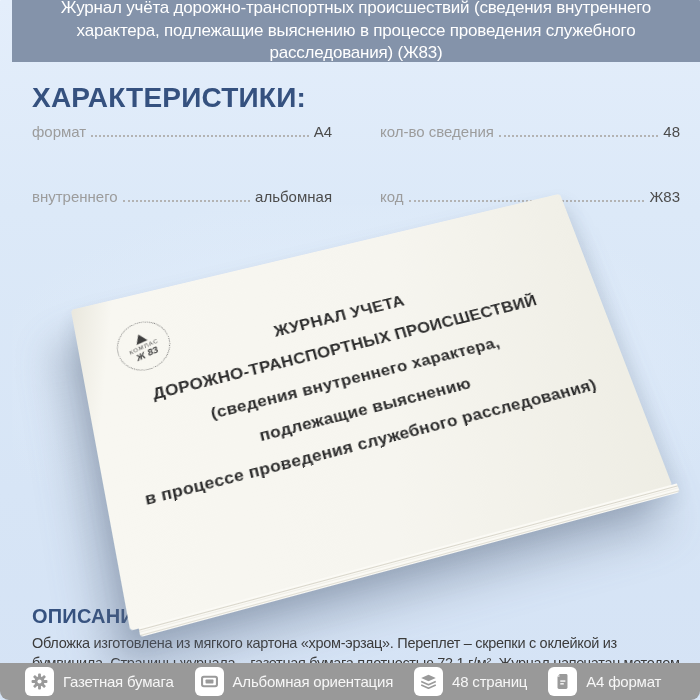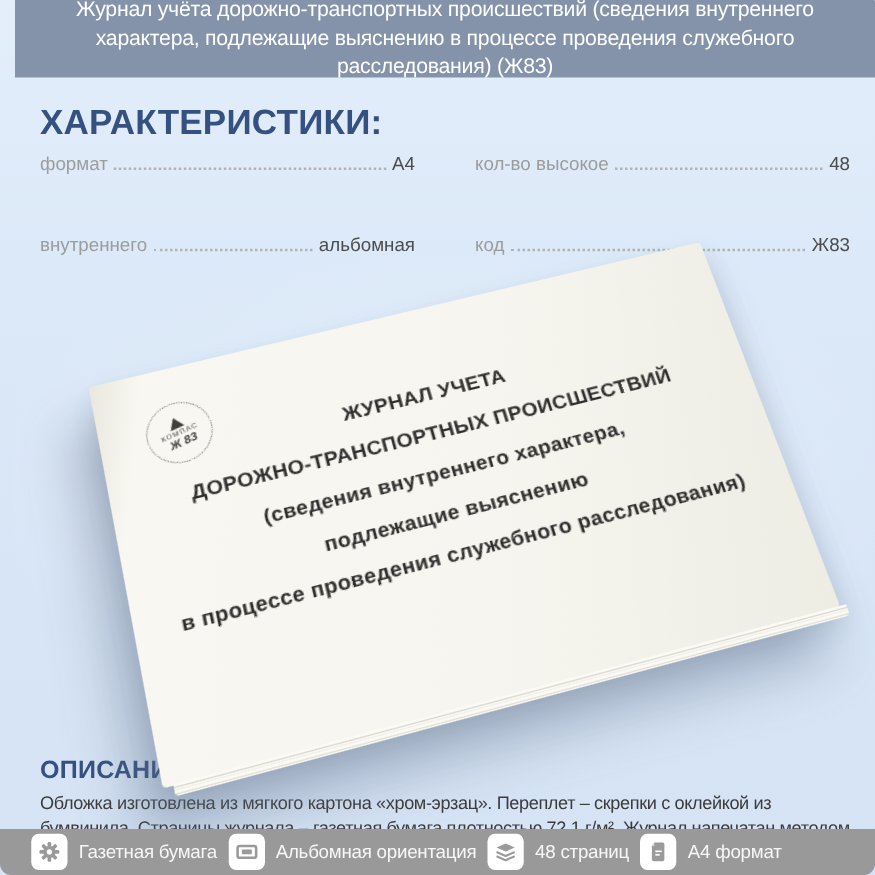--- a/index.html
+++ b/index.html
@@ -125,21 +125,21 @@
 
   
   .footer {
     position: absolute;
     left: 0; right: 0; bottom: 0;
     height: 37px;
     background: #999999;
     border-radius: 0 0 9px 9px;
     display: flex; align-items: center;
     padding-left: 25px;
-    gap: 9px;
+    gap: 21px;
   }
   .f-item { display: flex; align-items: center; gap: 9px; }
   .f-icon {
     width: 29px; height: 29px;
     background: #ffffff;
     border-radius: 6px;
     display: flex; align-items: center; justify-content: center;
     flex: none;
   }
   .f-icon svg { width: 19px; height: 19px; display: block; }
@@ -156,21 +156,21 @@
 
   <div class="chars">
     <h2>ХАРАКТЕРИСТИКИ:</h2>
     <div class="chars-grid">
       <div class="char-row">
         <span class="char-label">формат</span>
         <span class="leader"></span>
         <span class="char-value">А4</span>
       </div>
       <div class="char-row">
-        <span class="char-label">кол-во высокое</span>
+        <span class="char-label">кол-во сведения</span>
         <span class="leader"></span>
         <span class="char-value">48</span>
       </div>
       <div class="char-row">
         <span class="char-label">внутреннего</span>
         <span class="leader"></span>
         <span class="char-value">альбомная</span>
       </div>
       <div class="char-row">
         <span class="char-label">код</span>

